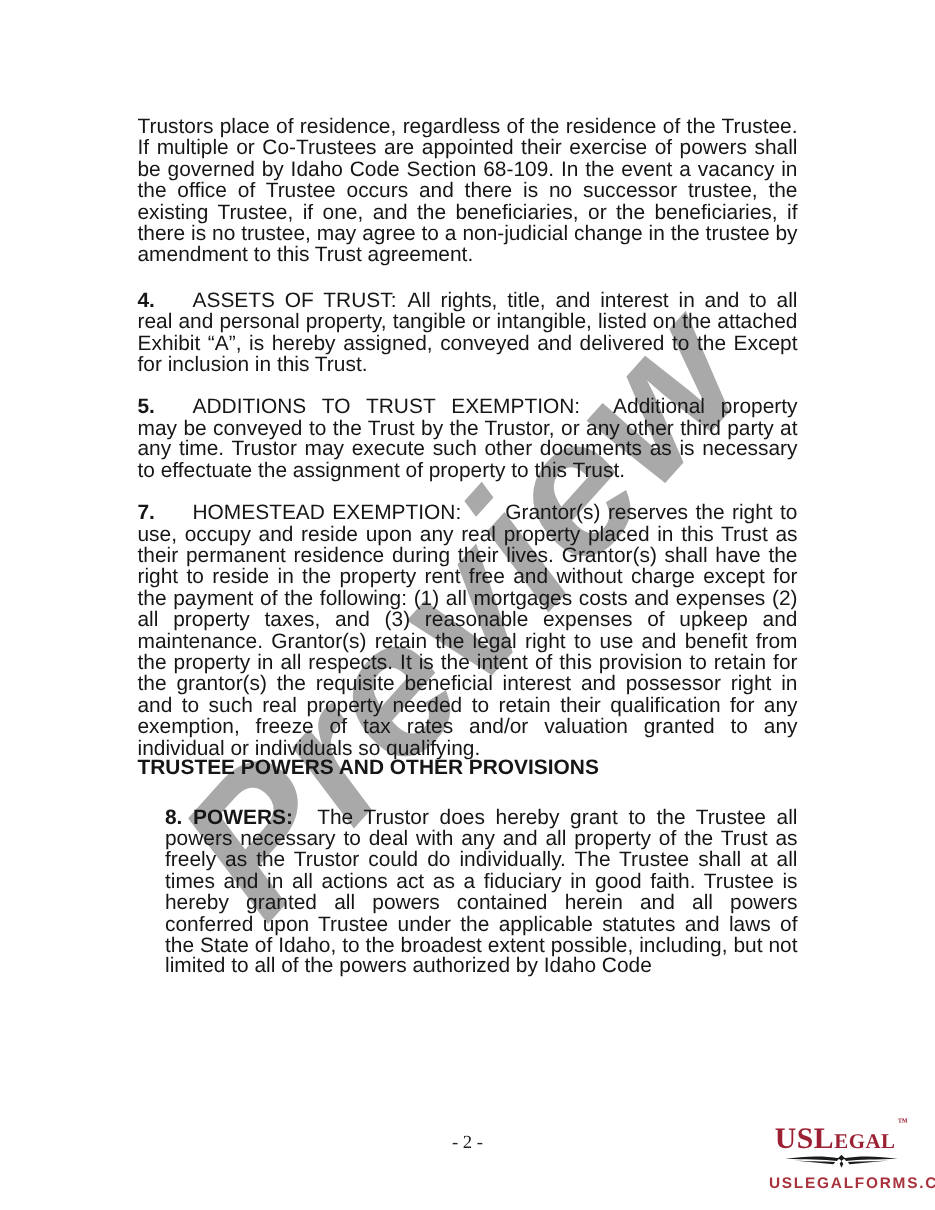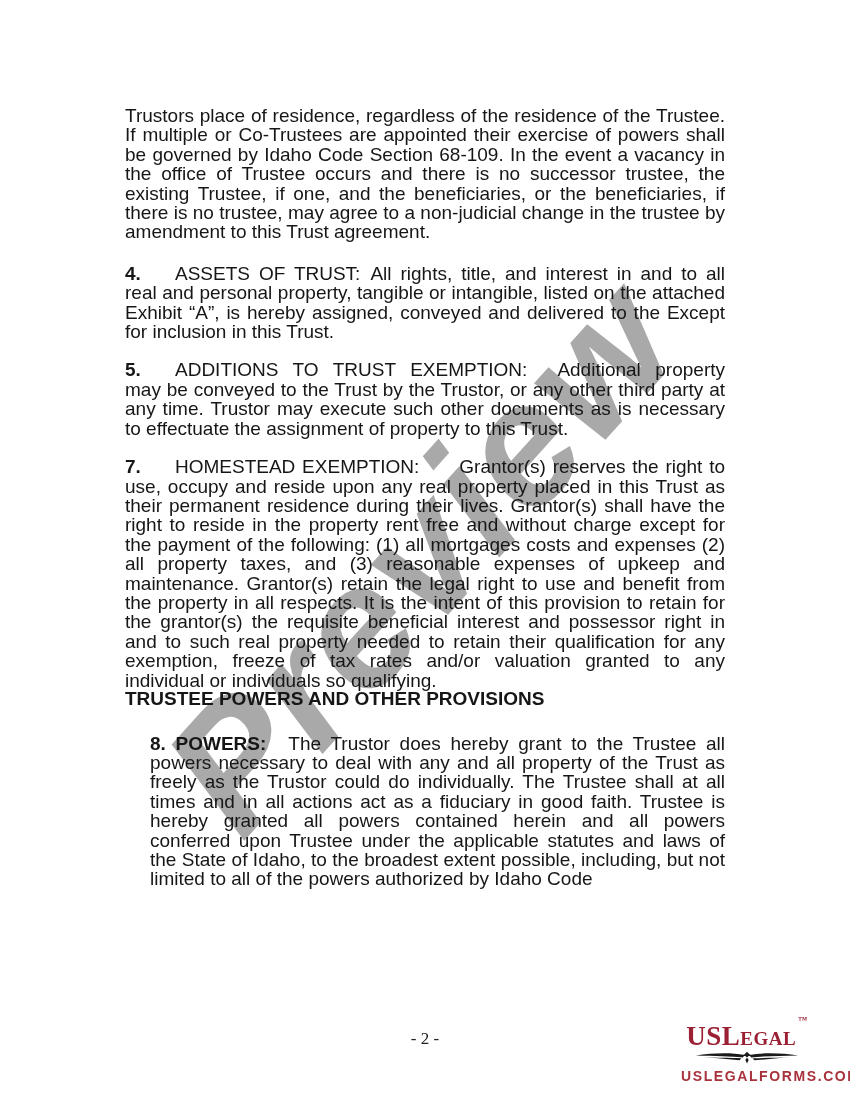--- a/index.html
+++ b/index.html
@@ -74,21 +74,21 @@
     left: 0; right: 0;
     top: 1029px;
     text-align: center;
     font-family: "Liberation Serif", serif;
     font-size: 17px;
     color: #222;
     z-index: 1;
   }
   .logo {
     position: absolute;
-    right: 37px;
+    right: 19px;
     top: 1016px;
     width: 132px;
     text-align: center;
     z-index: 1;
   }
   .logo-wordmark {
     display: flex;
     align-items: baseline;
     justify-content: center;
     font-family: "Liberation Serif", serif;

